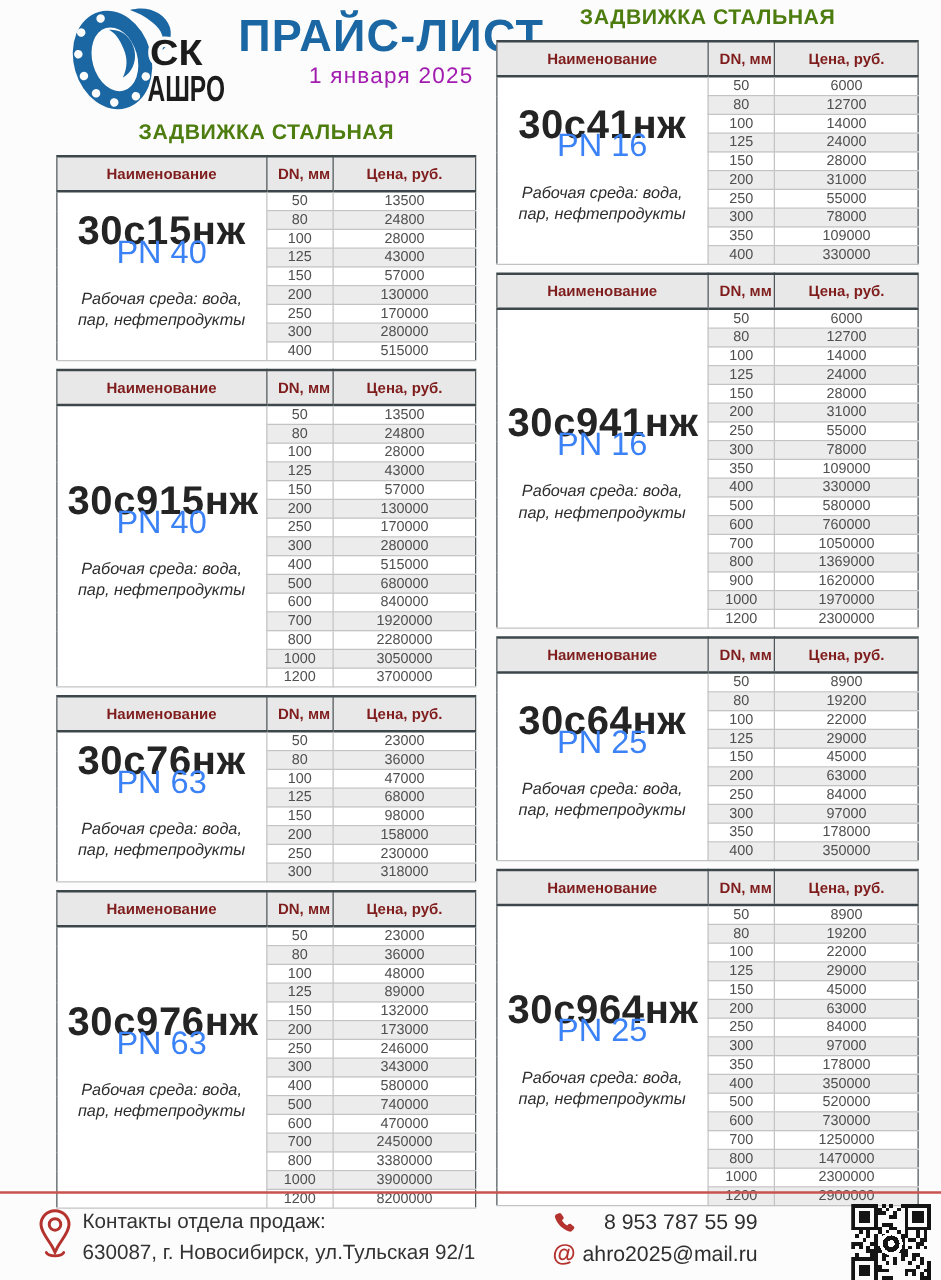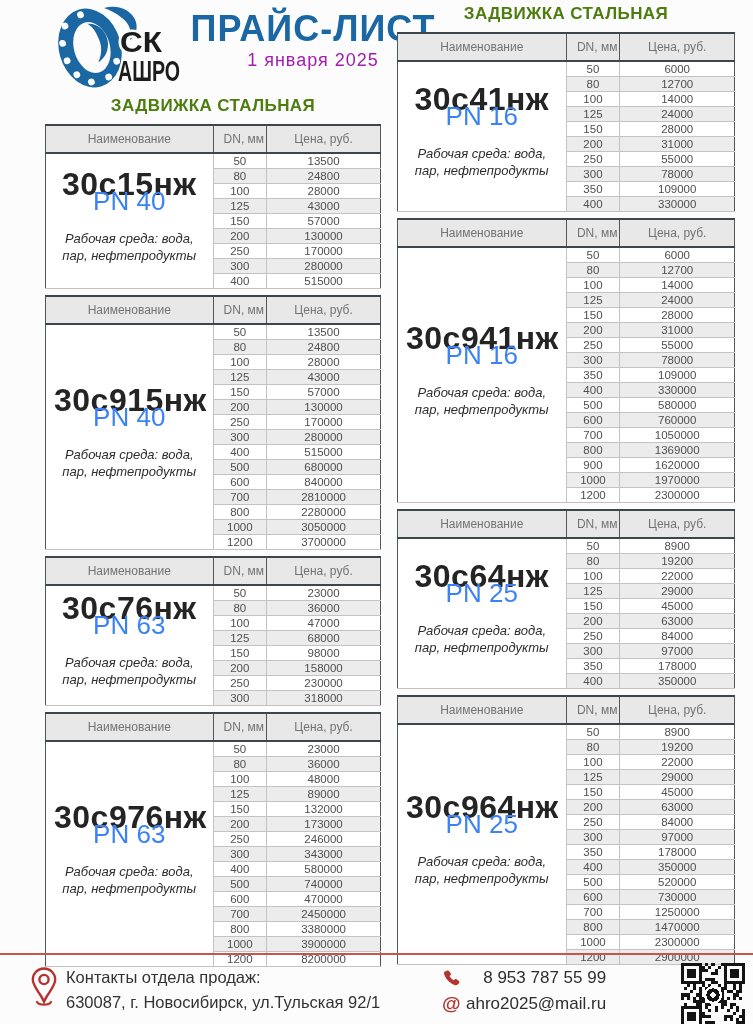--- a/index.html
+++ b/index.html
@@ -18,21 +18,21 @@
   .col { position:absolute; }
   .col-left  { left:45px;  top:90px; width:336px; }
   .col-right { left:397px; top:0;    width:338px; }
   .section-title { font-size:17px; font-weight:bold; color:#4d7c0f; text-align:center; letter-spacing:.4px; }
   .col-left  .section-title { margin:6px 0 8px; }
   .col-right .section-title { margin:4px 0 8px; }
 
   
   table.price-table { width:100%; border-collapse:collapse; margin-bottom:6px; background:#fff;
       border:1px solid #4f575a; border-top:2px solid #3d464a; table-layout:fixed; }
-  .price-table th { background:#e8e8e8; font-size:12px; font-weight:normal; color:#737373;
+  .price-table th { background:#e8e8e8; font-size:12px; font-weight:bold; color:#7f1d1d;
       padding:6px 2px; border-top:1px solid #3d464a; border-bottom:2px solid #3d464a;
       border-left:1px solid #4f575a; }
   .price-table th:first-child { border-left:none; width:50%; }
   .price-table th.th-dn { width:16%;text-align:right; }
   .price-table th.th-price { width:34%; }
   .price-table td { font-size:11.5px; color:#4f4f4f; text-align:center; padding:1px 2px;
       line-height:12px; border:1px solid #c3c3c3; }
   .price-table td.name-cell { background:#fff; border-left:none; vertical-align:middle; padding:8px 8px; }
   .price-table tr:nth-child(even) td.dn-cell,
   .price-table tr:nth-child(even) td.price-cell { background:#ececec; }
@@ -194,21 +194,21 @@
             <tr>
               <td class="dn-cell">500</td>
               <td class="price-cell">680000</td>
             </tr>
             <tr>
               <td class="dn-cell">600</td>
               <td class="price-cell">840000</td>
             </tr>
             <tr>
               <td class="dn-cell">700</td>
-              <td class="price-cell">2810000</td>
+              <td class="price-cell">1920000</td>
             </tr>
             <tr>
               <td class="dn-cell">800</td>
               <td class="price-cell">2280000</td>
             </tr>
             <tr>
               <td class="dn-cell">1000</td>
               <td class="price-cell">3050000</td>
             </tr>
             <tr>

